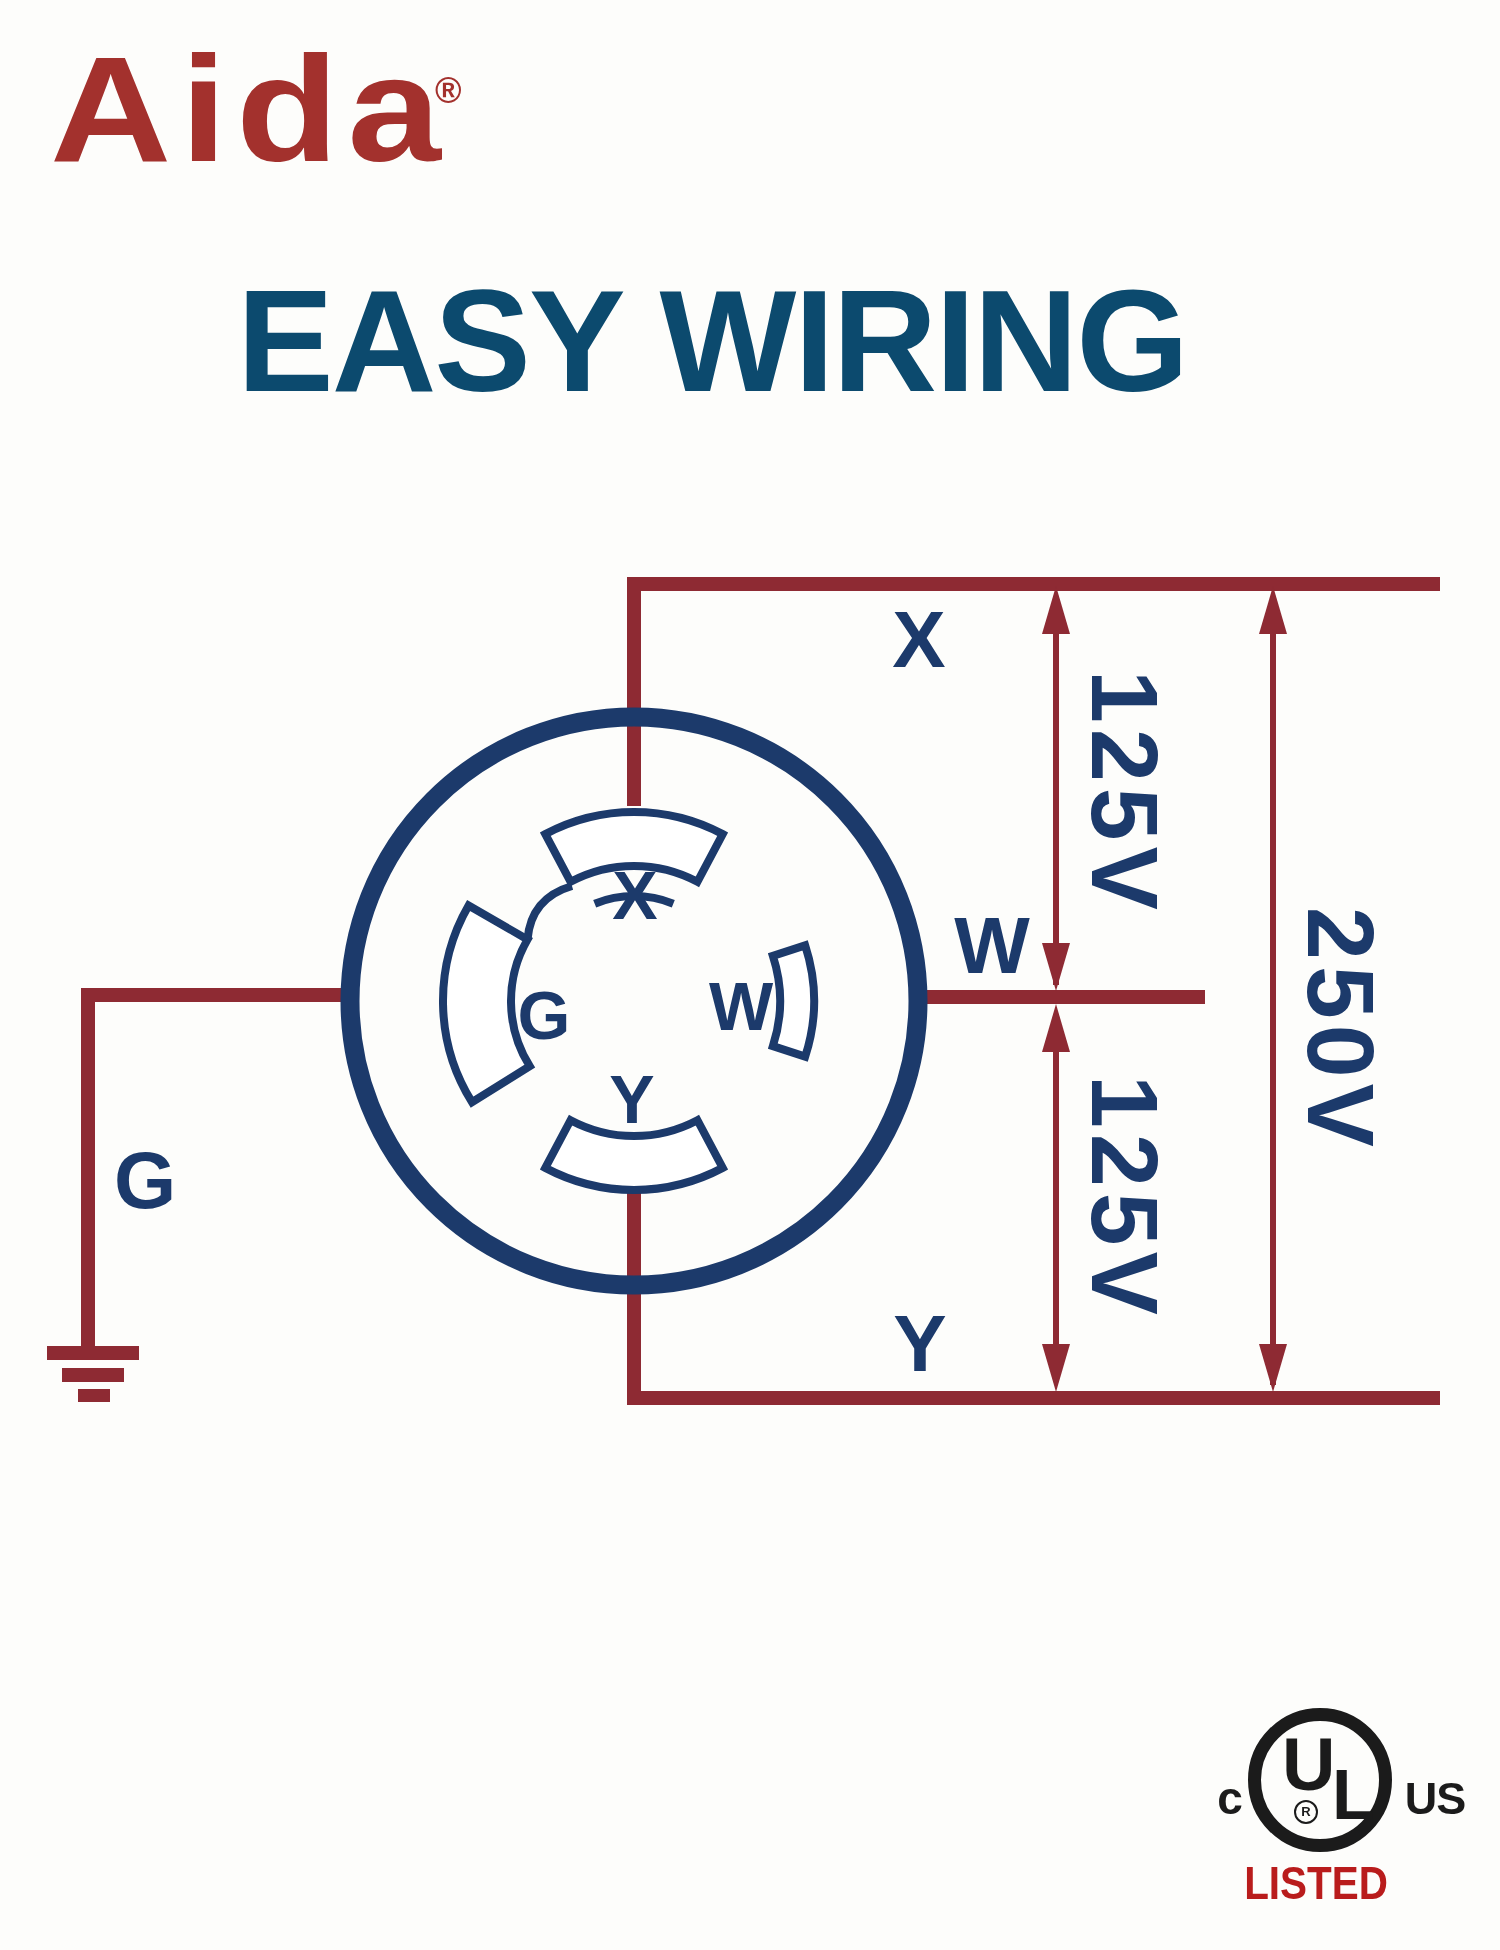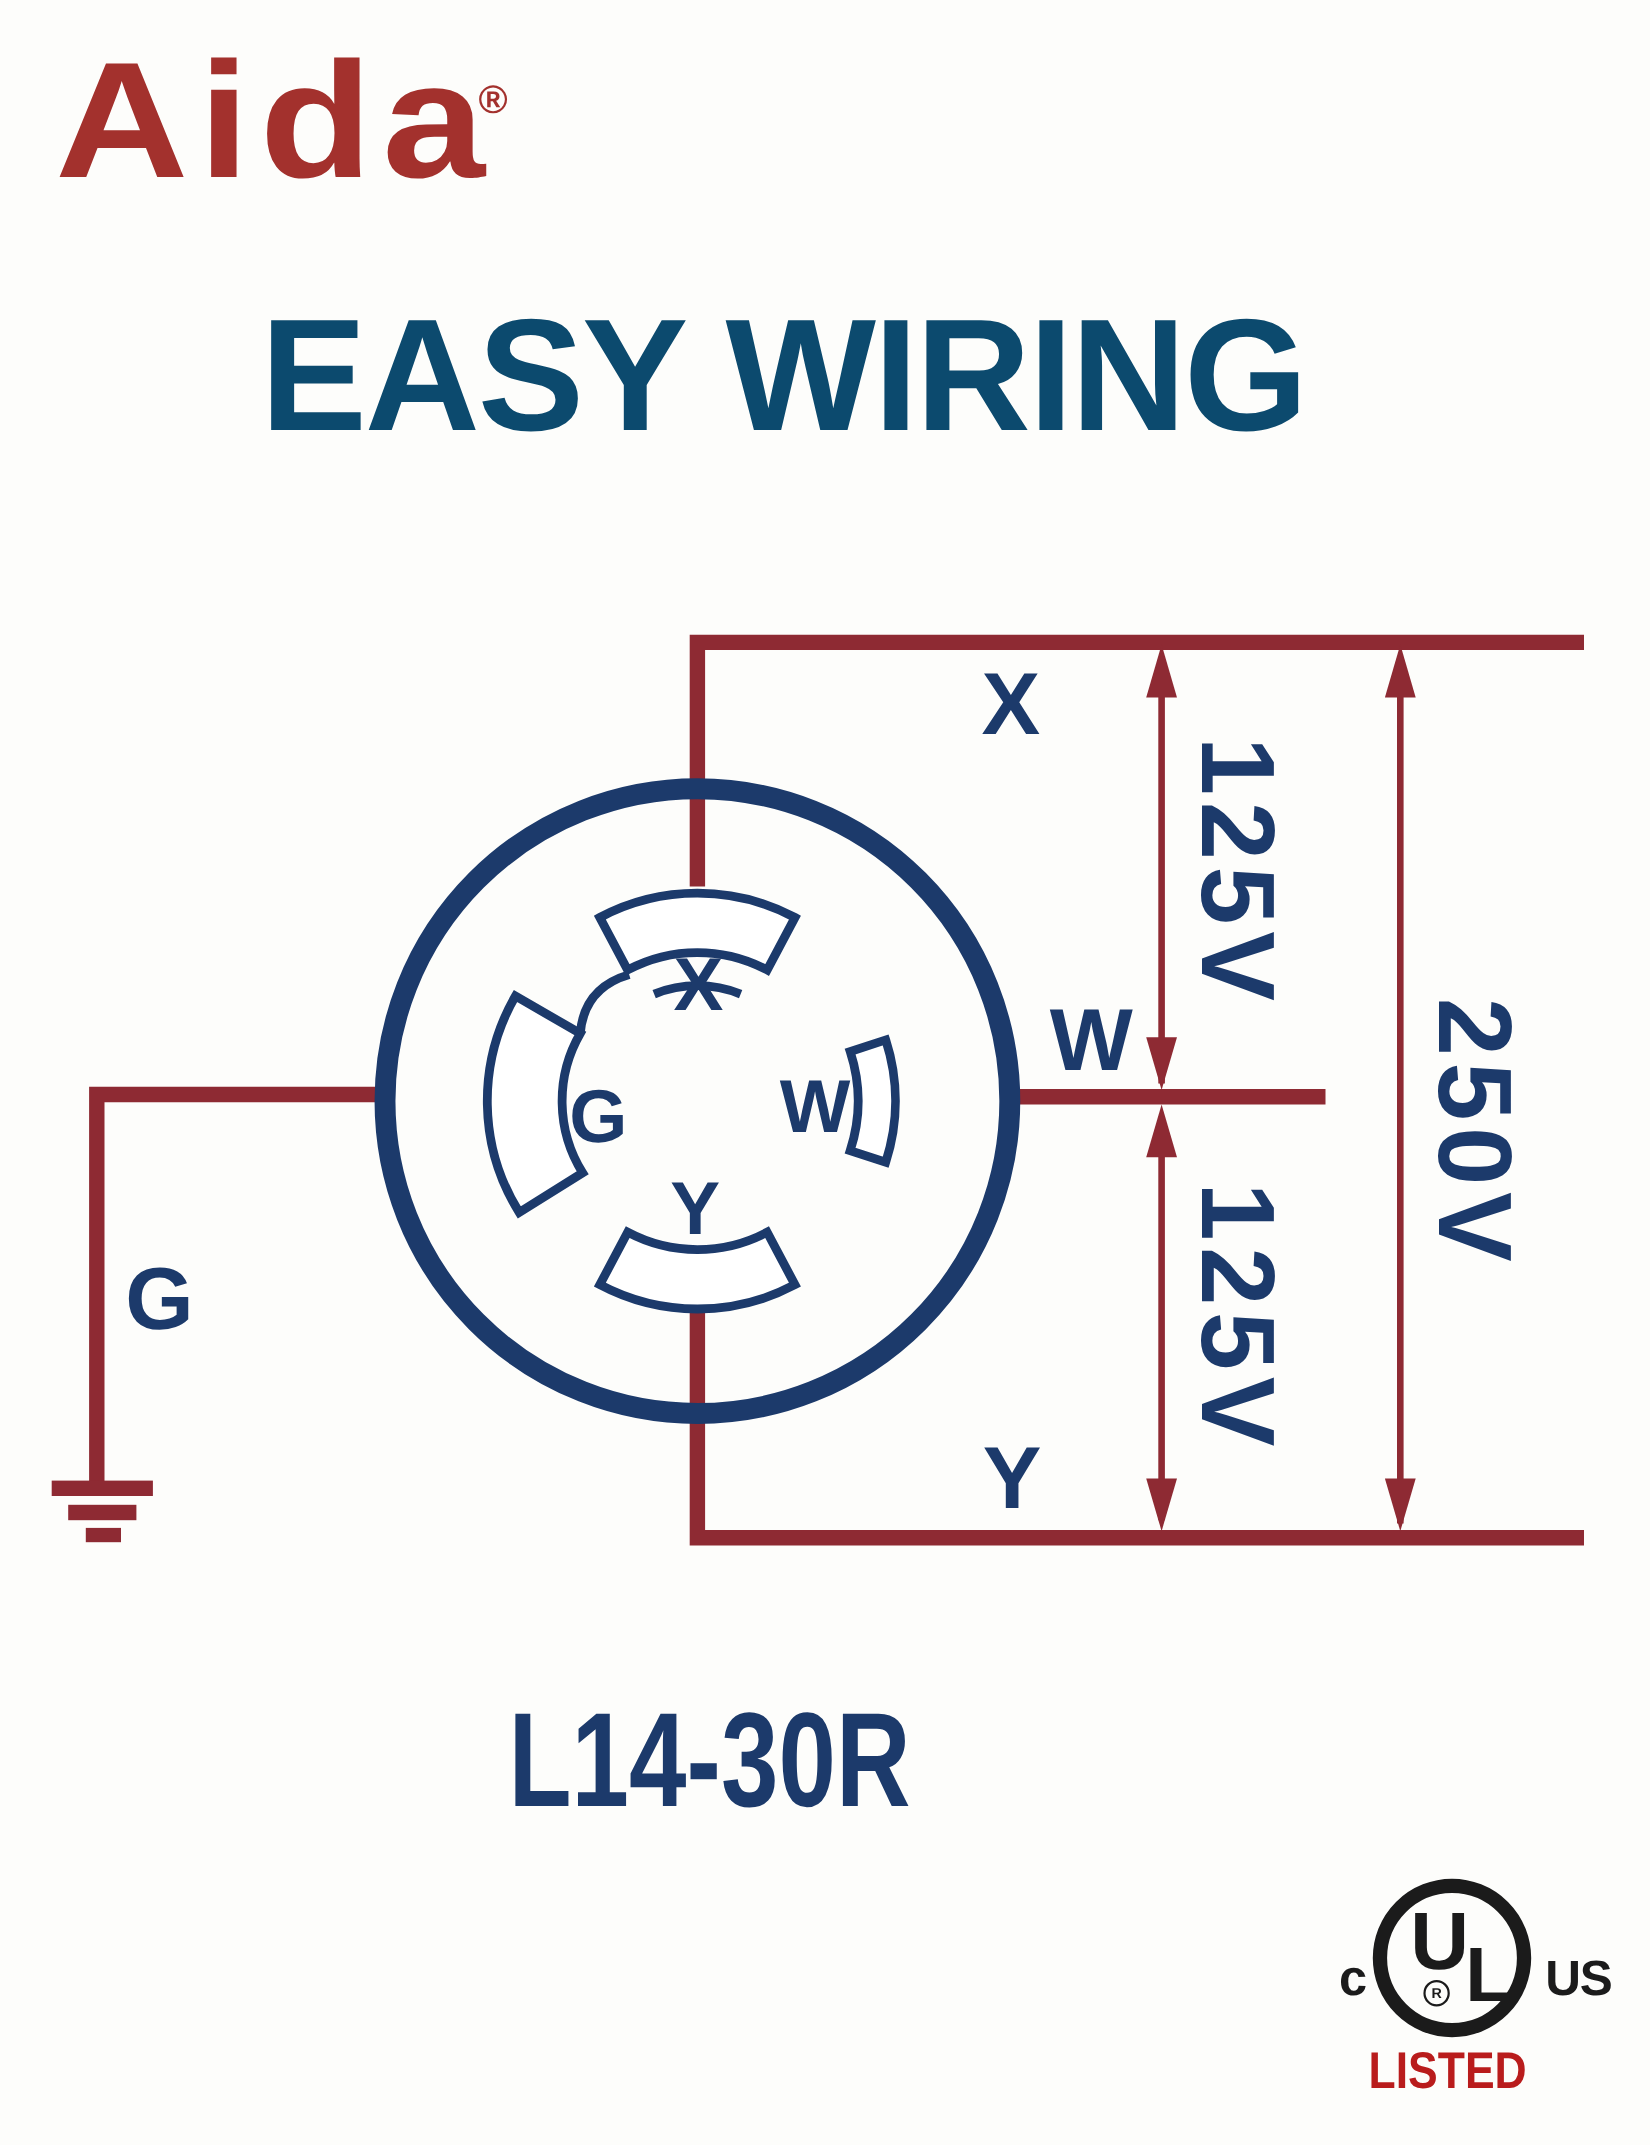--- a/index.html
+++ b/index.html
@@ -134,23 +134,20 @@
 
   <div class="lbl lbl-in" style="left:635px;top:895px;">X</div>
   <div class="lbl lbl-in" style="left:544px;top:1015px;">G</div>
   <div class="lbl lbl-in" style="left:741px;top:1006px;">W</div>
   <div class="lbl lbl-in" style="left:632px;top:1099px;">Y</div>
 
   <div class="lbl-rot" style="left:1124px;top:793px;">125V</div>
   <div class="lbl-rot" style="left:1124px;top:1198px;">125V</div>
   <div class="lbl-rot" style="left:1340px;top:1030px;">250V</div>
 
-  <div class="model">
-    <span class="model-inner">L14-30R</span>
-  </div>
 
   <div class="ul-badge">
     <div class="ul-c">c</div>
     <div class="ul-ring"></div>
     <div class="ul-u">U</div>
     <div class="ul-l">L</div>
     <div class="ul-reg">R</div>
     <div class="ul-us">US</div>
     <div class="ul-listed">
       <span class="ul-listed-inner">LISTED</span>

